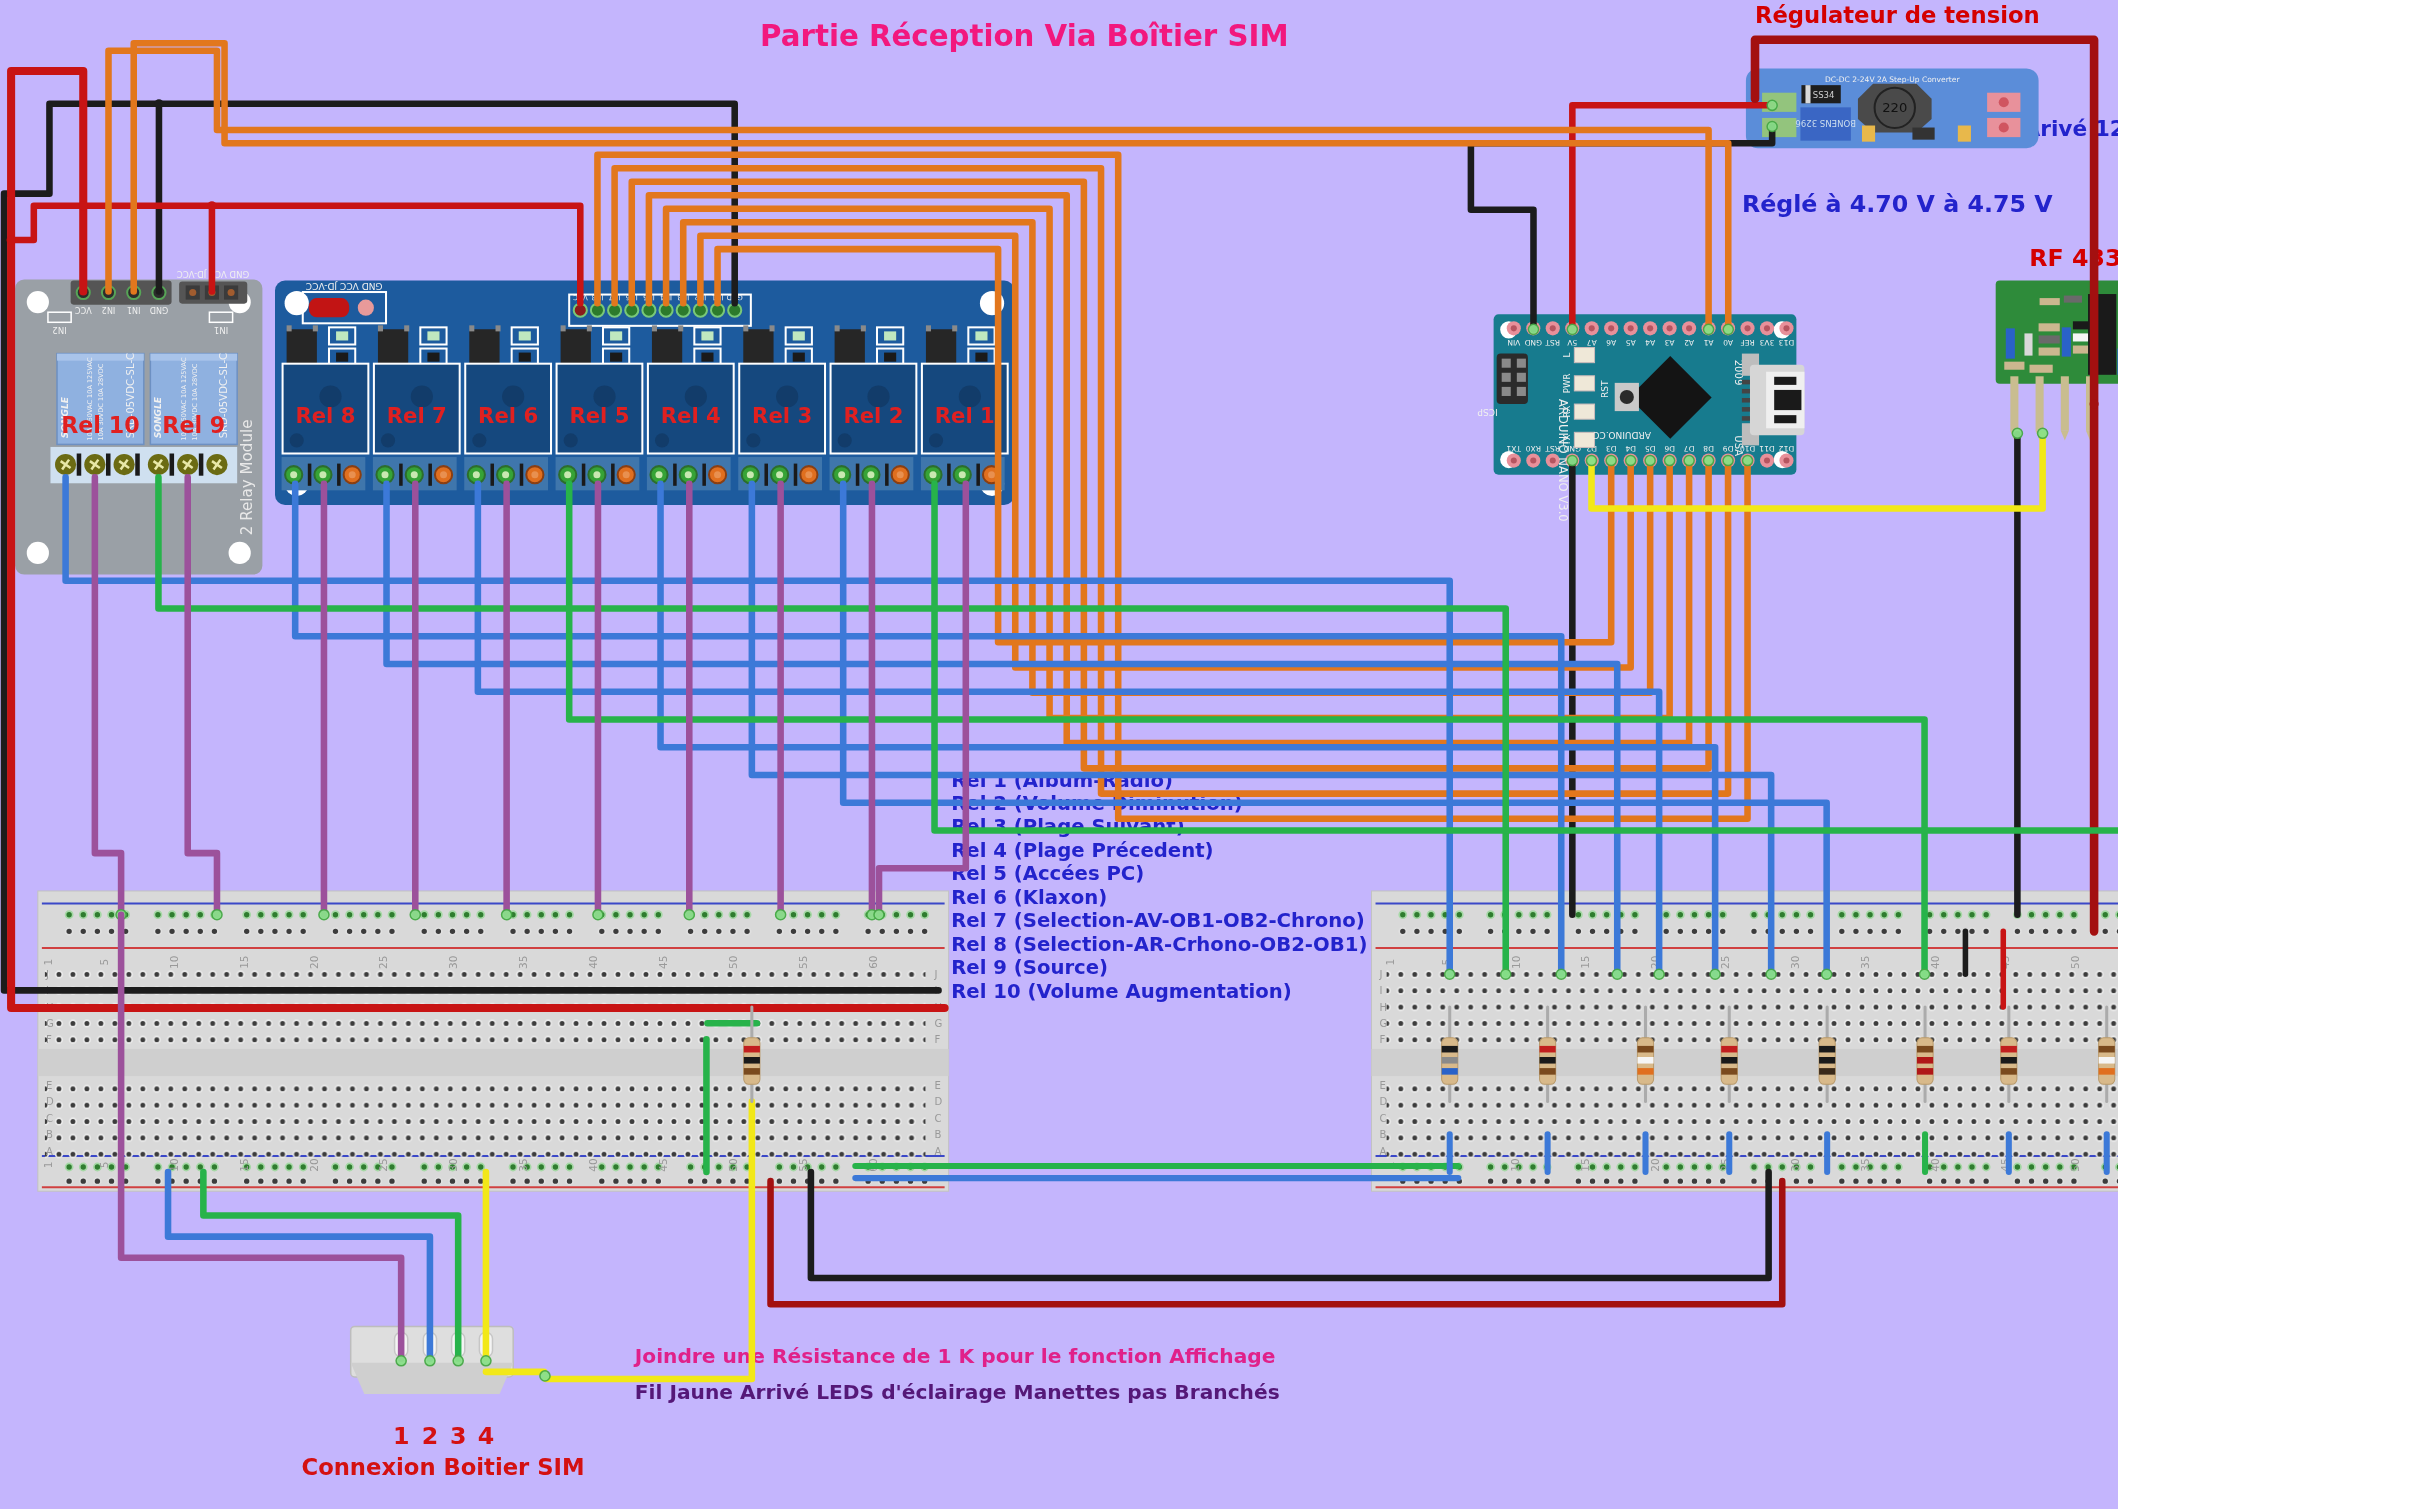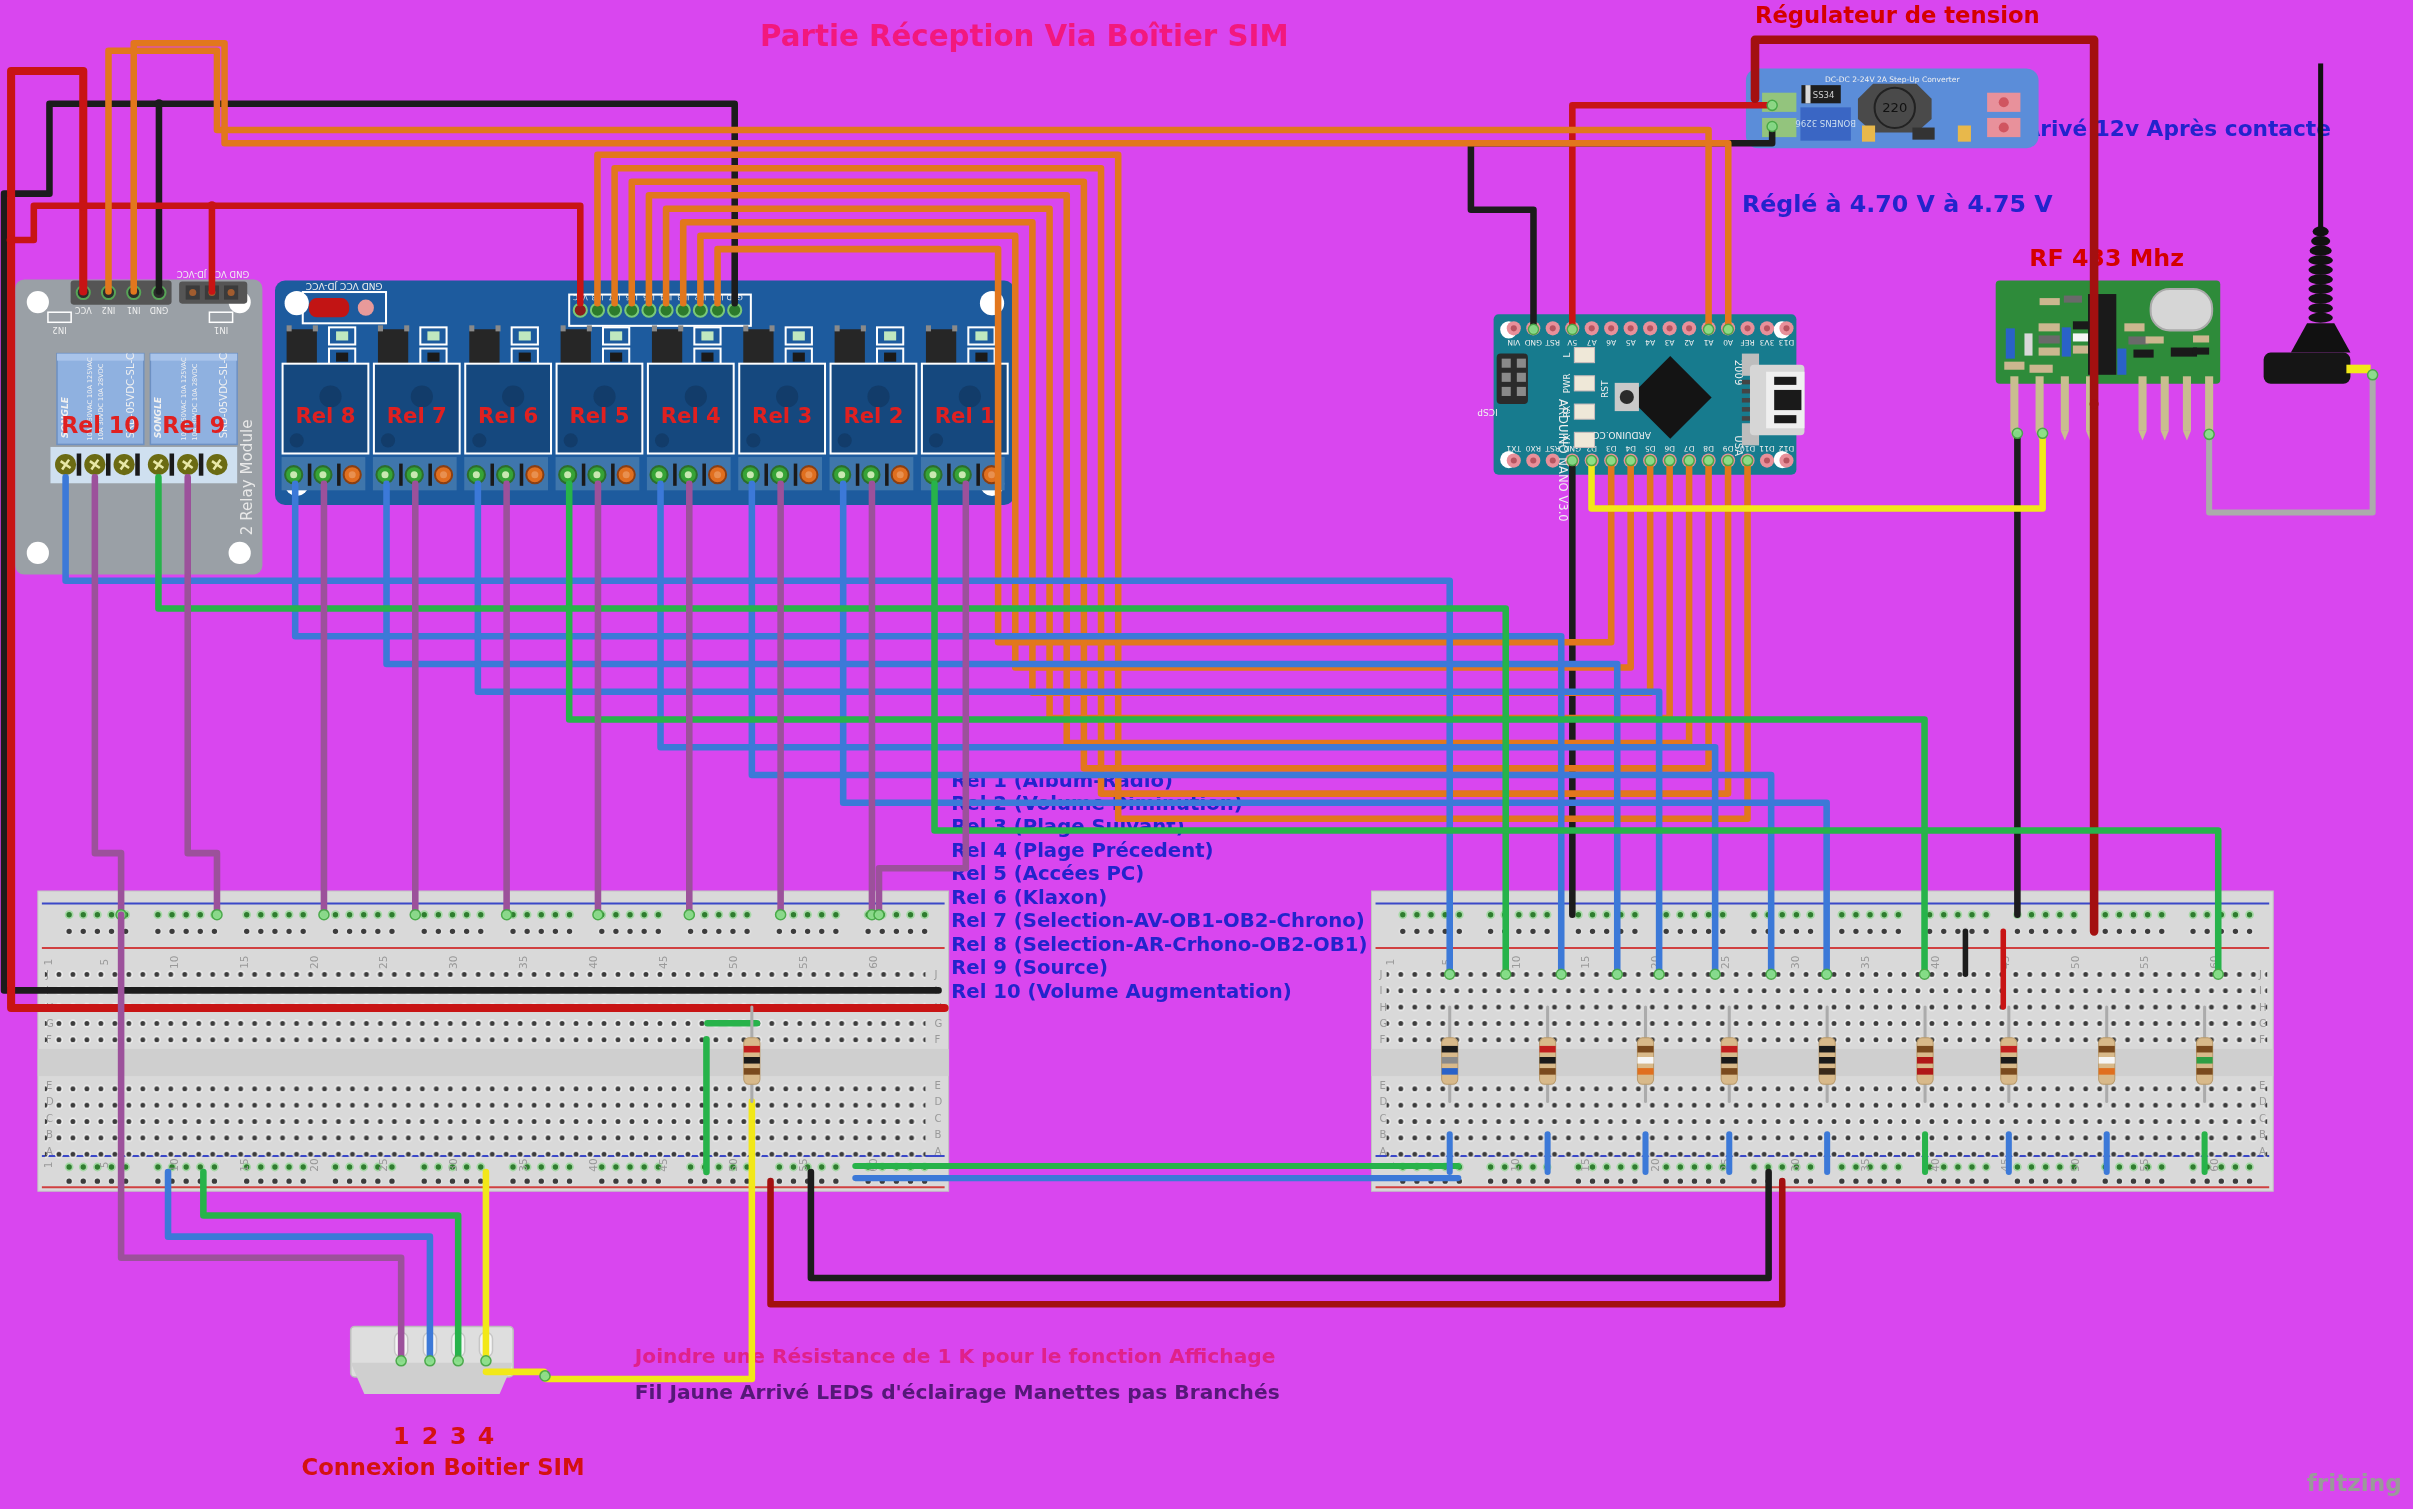--- a/index.html
+++ b/index.html
@@ -1,16 +1,16 @@
 <!DOCTYPE html>
 <html style="font-size:8px"><head>
 <meta charset="utf-8">
 <style>
   html,body{margin:0;padding:0;background:#ffffff;}
-  .stage{width:2413px;height:1510px;position:relative;background:#d946ef;overflow:hidden;}
+  .stage{width:2118px;height:1510px;position:relative;background:#c4b5fd;overflow:hidden;}
   svg{display:block;font-family:"DejaVu Sans","Liberation Sans",sans-serif;}
   text{user-select:none;}
   .wire{fill:none;stroke-linecap:round;stroke-linejoin:round;}
 </style>
 </head>
 <body>
 
 <div class="stage">
 <svg id="diagram" width="2413" height="1510" viewBox="0 0 4782 2991">
   <defs>

